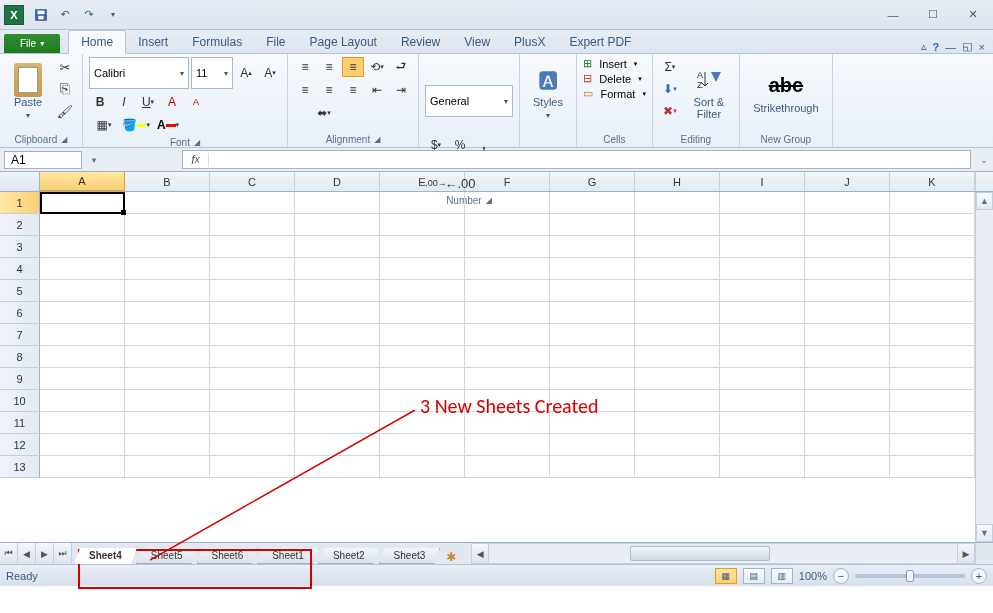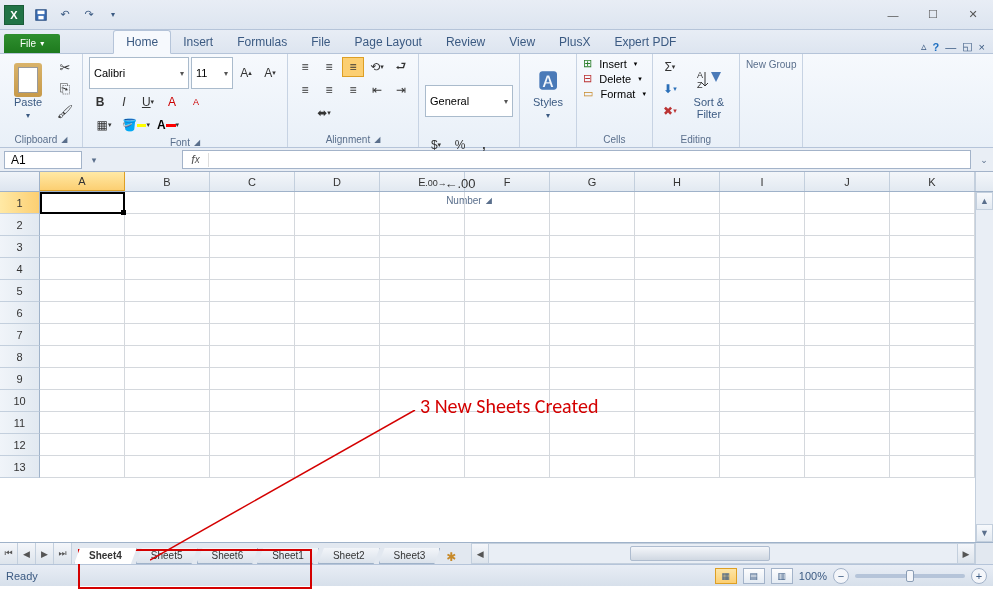--- a/index.html
+++ b/index.html
@@ -13,21 +13,21 @@
 .titlebar .qbtn svg { width:14px; height:14px; }
 .titlebar .title { position:absolute; left:0; right:0; text-align:center; font-size:13px; color:#3b5a82; pointer-events:none;}
 .titlebar .wincontrols { margin-left:auto; display:flex; gap:0; }
 .titlebar .winbtn { width:40px; height:24px; display:flex;align-items:center;justify-content:center;color:#555;cursor:pointer;}
 
 
 .ribbon-tabs { height:24px; background:linear-gradient(#e8edf5,#dde5f0); display:flex; align-items:flex-end; padding-left:4px; border-bottom:1px solid #b5c4d9; position:relative;}
 .file-tab { background:linear-gradient(#2f8f2f,#1e7a1e); color:#fff; padding:4px 16px; font-size:10px; border-radius:2px 2px 0 0; margin-right:8px; cursor:pointer; display:flex; align-items:center; gap:4px;}
 .file-tab::after{content:"▾";font-size:8px;}
 .rtab { padding:4px 12px; font-size:12px; color:#3b5a82; cursor:pointer; }
-.rtab.active { background:#f6f9fd; border:1px solid #b5c4d9; border-bottom:1px solid #f6f9fd; border-radius:3px 3px 0 0; margin-bottom:-1px;margin-left:45px;}
+.rtab.active { background:#f6f9fd; border:1px solid #b5c4d9; border-bottom:1px solid #f6f9fd; border-radius:3px 3px 0 0; margin-bottom:-1px;}
 .ribbon-help { margin-left:auto; display:flex; gap:6px; padding-right:8px; align-items:center; color:#3b5a82;}
 
 
 .ribbon { height:94px; background:linear-gradient(#f6f9fd,#e9f0f8); border-bottom:1px solid #b5c4d9; display:flex; }
 .group { border-right:1px solid #c7d3e3; padding:3px 6px 0 6px; display:flex; flex-direction:column; position:relative; }
 .group-label { font-size:10px; color:#5a6f8c; text-align:center; padding:2px 0; display:flex; justify-content:center; align-items:center; gap:4px;}
 .group-body { flex:1; display:flex; align-items:flex-start; gap:4px; }
 .dialog-launcher { font-size:8px; color:#5a6f8c; cursor:pointer; }
 
 .bigbtn { display:flex; flex-direction:column; align-items:center; justify-content:center; width:44px; height:70px; cursor:pointer; font-size:11px; color:#3b5a82; }
@@ -329,20 +329,28 @@
         <div class="lbl" style="white-space:pre-line;">Sort &amp;
 Filter</div>
       </div>
     </div>
     <div class="group-label">
         <span>Editing</span>
       </div>
   </div>
 
   <div class="group">
+    <div class="group-body">
+      <div class="bigbtn" style="width:80px;">
+        <div class="ico" style="font-size:20px;color:#000;">
+            <s><b>abc</b></s>
+          </div>
+        <div class="lbl">Strikethrough</div>
+      </div>
+    </div>
     <div class="group-label">
         <span>New Group</span>
       </div>
   </div>
 </div>
 
 <div class="formulabar">
   <div class="namebox">
     <div class="inner">A1</div>
     <div class="dd">▾</div>

